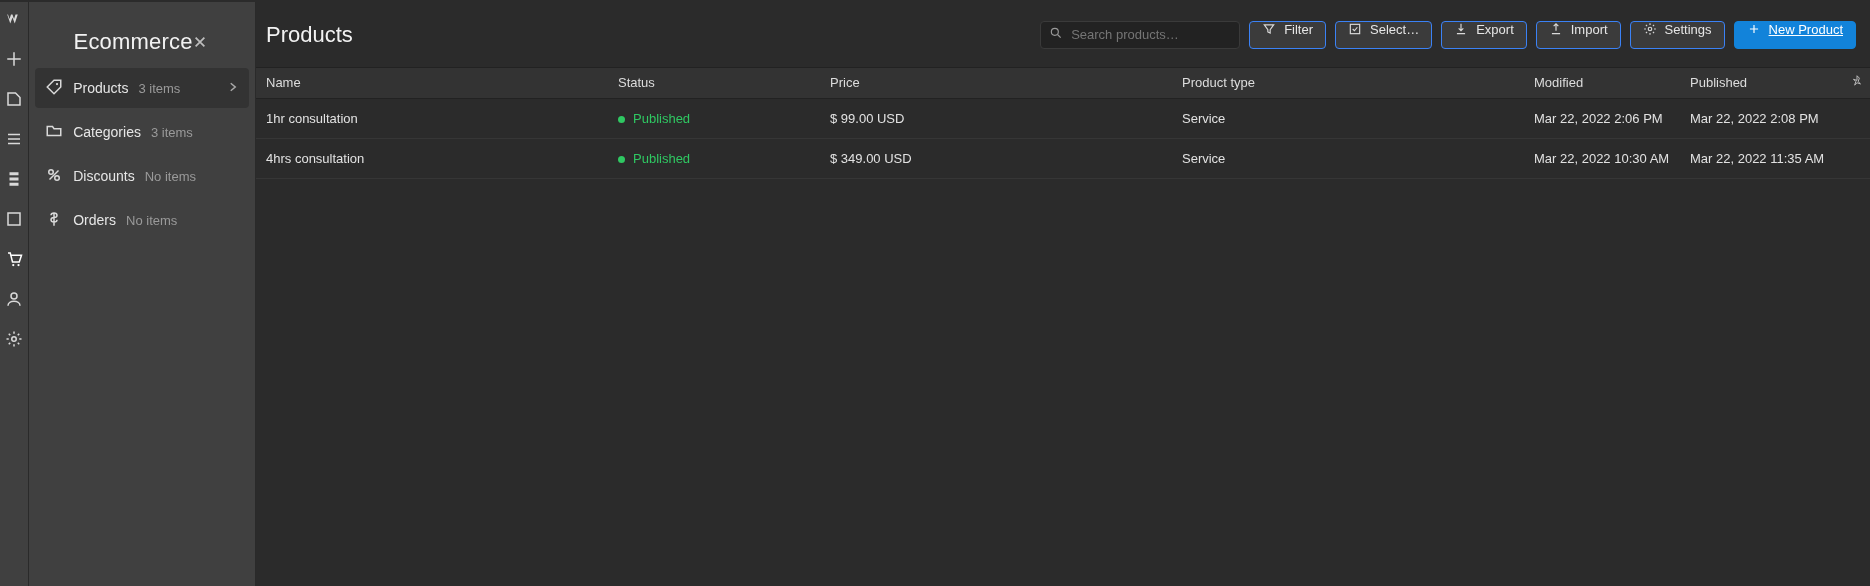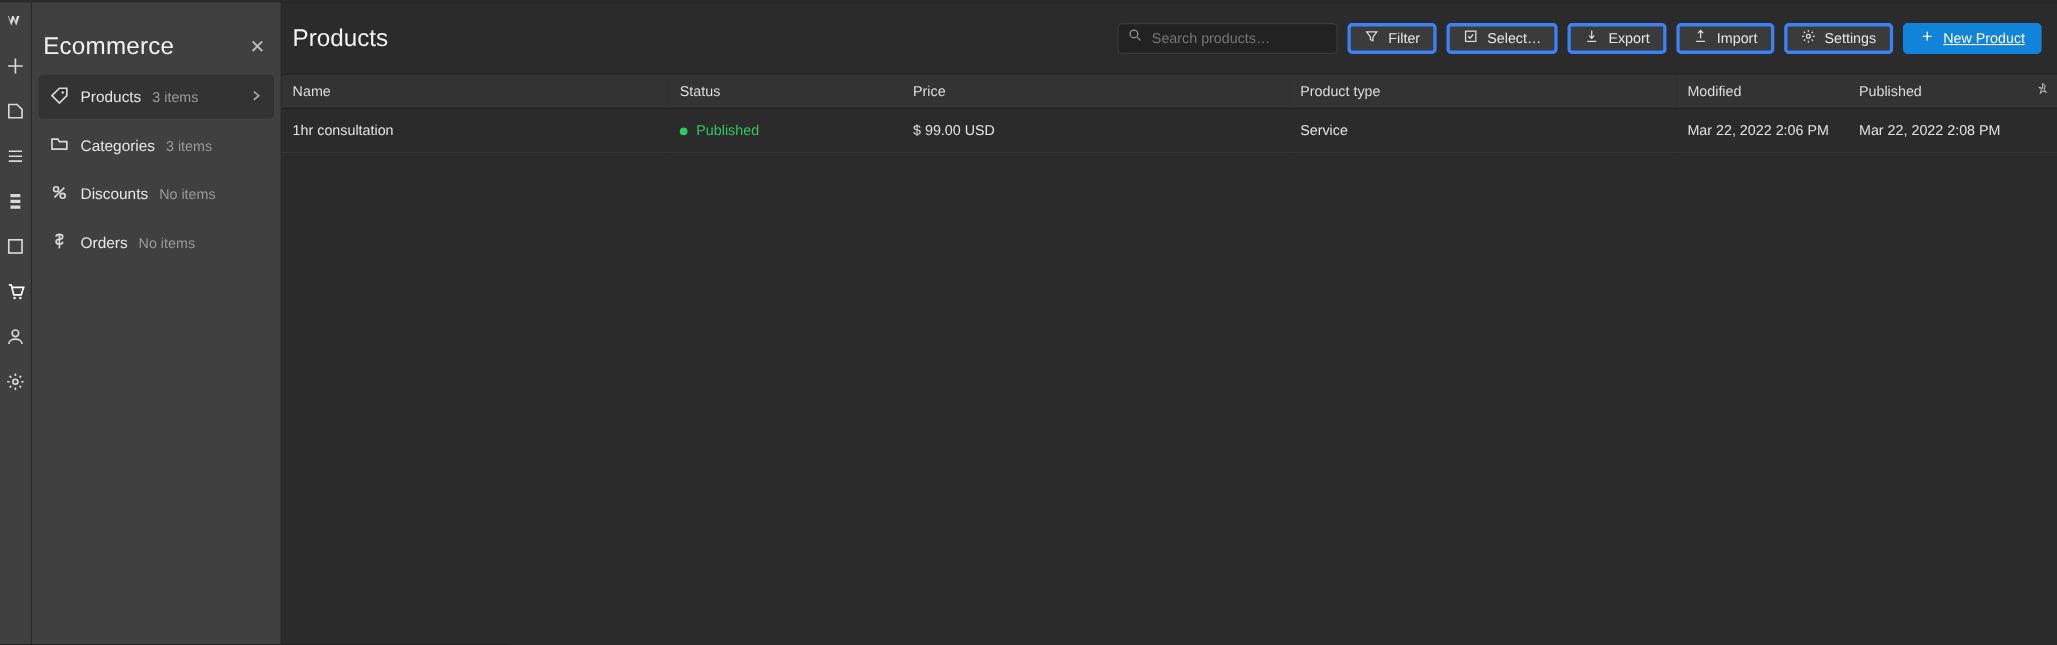--- a/index.html
+++ b/index.html
@@ -7,39 +7,39 @@
   .topbar { height: 2px; background: #2b2b2b; }
   .app { display: flex; height: calc(100% - 2px); }
 
   
   .rail { width: 30px; background: #404040; display: flex; flex-direction: column; align-items: center; padding-top: 8px; gap: 18px; border-right: 1px solid #2a2a2a; }
   .rail svg { width: 18px; height: 18px; fill: #d9d9d9; }
   .rail .active svg { fill: #fff; }
 
   
   .sidebar { width: 233px; background: #404040; border-right: 1px solid #2a2a2a; display: flex; flex-direction: column; }
-  .sidebar-header { display: flex; align-items: center; justify-content: space-between; padding: 28px 14px 14px 10px; height: 66px; font-size: 22px; letter-spacing: .2px; color: #f2f2f2; }
+  .sidebar-header { display: flex; align-items: center; justify-content: center; padding: 28px 14px 14px 10px; height: 66px; font-size: 22px; letter-spacing: .2px; color: #f2f2f2; }
   .sidebar-header .close svg { width: 14px; height: 14px; fill: #bdbdbd; }
   .side-list { display: flex; flex-direction: column; padding: 0 6px; gap: 4px; }
   .side-item { display: flex; align-items: center; gap: 10px; height: 40px; padding: 0 10px; border-radius: 4px; font-size: 14px; color: #e6e6e6; cursor: pointer; }
   .side-item.active { background: #333333; }
   .side-item .sub { color: #9a9a9a; font-size: 13px; margin-left: 0; }
   .side-item svg { width: 18px; height: 18px; fill: #d9d9d9; flex-shrink: 0; }
   .side-item .chev { margin-left: auto; }
   .side-item .chev svg { width: 12px; height: 12px; fill: #aaa; }
 
   
   .main { flex: 1; background: #2b2b2b; display: flex; flex-direction: column; position: relative; }
   .main-header { display: flex; align-items: center; justify-content: space-between; height: 66px; padding: 0 14px 0 10px; border-bottom: 1px solid #222; }
   .main-title { font-size: 22px; color: #f2f2f2; }
   .toolbar { display: flex; align-items: center; gap: 9px; }
   .search { display: flex; align-items: center; gap: 8px; background: #222; border: 1px solid #3a3a3a; height: 28px; width: 200px; border-radius: 4px; padding: 0 8px; }
   .search svg { width: 14px; height: 14px; fill: #999; }
   .search input { background: transparent; border: 0; color: #ccc; font-size: 13px; outline: none; width: 100%; }
-  .tbtn { display: flex; align-items: center; gap: 8px; height: 28px; padding: 0 12px; border-radius: 4px; background: #3b3b3b; border: 3px solid #3b82f6; font-size: 13px; color: #e6e6e6; cursor: pointer; }
+  .tbtn { display: flex; gap: 8px; height: 28px; padding: 0 12px; border-radius: 4px; background: #3b3b3b; border: 1px solid #3b82f6; font-size: 13px; color: #e6e6e6; cursor: pointer; }
   .tbtn svg { width: 14px; height: 14px; fill: #d9d9d9; }
   .tbtn.primary { background: #1283da; border-color: #1283da; color: #fff; text-decoration: underline; }
   .tbtn.primary svg { fill: #fff; }
 
   
   .topclose { position: absolute; top: 6px; right: 8px; }
   .topclose svg { width: 12px; height: 12px; fill: #999; }
 
   
   .grid { width: 100%; border-collapse: collapse; table-layout: fixed; }
@@ -231,18 +231,27 @@
         <tbody>
           <tr>
             <td>1hr consultation</td>
             <td><span class="dot"></span><span class="pub-txt">Published</span></td>
             <td>$ 99.00 USD</td>
             <td>Service</td>
             <td>Mar 22, 2022 2:06 PM</td>
             <td>Mar 22, 2022 2:08 PM</td>
             <td></td>
           </tr>
+          <tr>
+            <td>4hrs consultation</td>
+            <td><span class="dot"></span><span class="pub-txt">Published</span></td>
+            <td>$ 349.00 USD</td>
+            <td>Service</td>
+            <td>Mar 22, 2022 10:30 AM</td>
+            <td>Mar 22, 2022 11:35 AM</td>
+            <td></td>
+          </tr>
         </tbody>
       </table>
     </div>
 
   </div>
 </div>
 
 </body></html>

